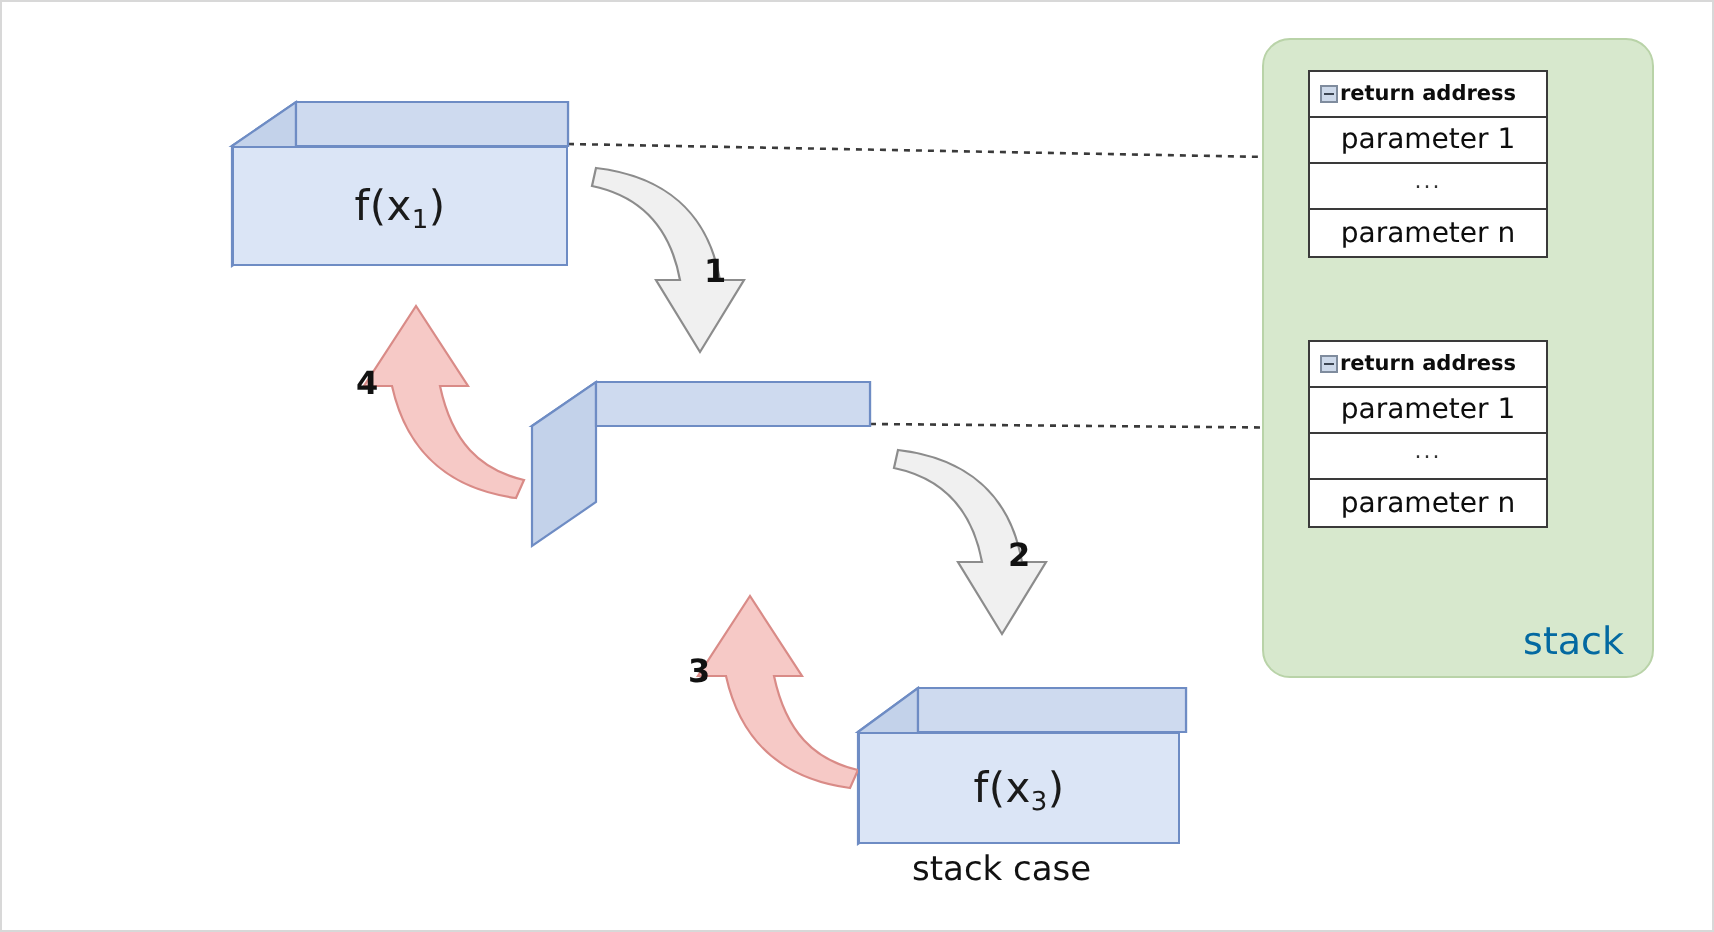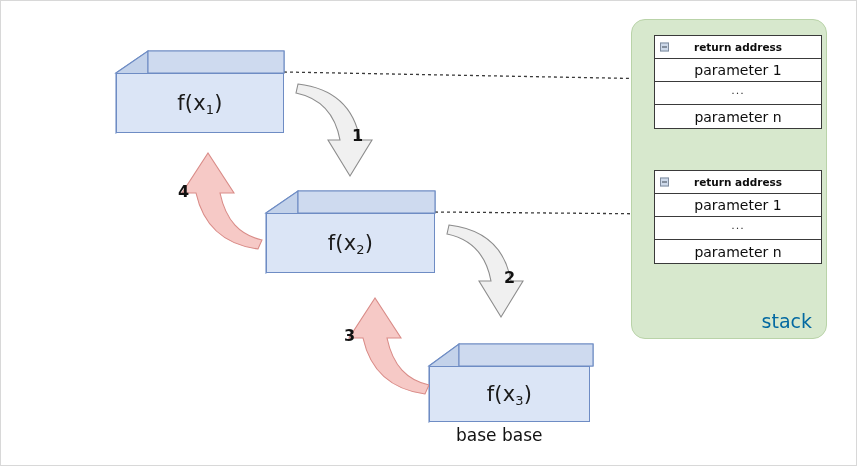--- a/index.html
+++ b/index.html
@@ -72,21 +72,21 @@
     right: 14px;
     bottom: 6px;
     font-family: "DejaVu Sans", sans-serif;
     font-size: 19px;
     color: #0369a1;
   }
 
   .stack-frame {
     position: absolute;
     left: 22px;
-    width: 168px;
+    width: 120px;
     border: 1.6px solid #3a3a3a;
     background: #ffffff;
     box-sizing: border-box;
   }
   .frame-row {
     position: relative;
     height: 23px;
     border-bottom: 1.4px solid #3a3a3a;
     box-sizing: border-box;
     display: flex;
@@ -223,42 +223,35 @@
   </svg>
 
   <div class="box3d" style="left:115px; top:72px; width:168px; height:60px;">
     <div class="face-front" style="left:0; top:0; width:168px; height:60px;">
       <span class="box-label">
         <span>f(x</span><sub>1</sub><span>)</span>
       </span>
     </div>
   </div>
 
-  <div class="box3d" style="left:265px; top:212px; width:169px; height:60px;">
-    <div class="face-front" style="left:0; top:0; width:169px; height:60px;">
-      <span class="box-label">
-        <span>f(x</span><sub>2</sub><span>)</span>
-      </span>
-    </div>
-  </div>
 
   <div class="box3d" style="left:428px; top:365px; width:164px; height:56px;">
     <div class="face-front" style="left:0; top:0; width:161px; height:56px;">
       <span class="box-label">
         <span>f(x</span><sub>3</sub><span>)</span>
       </span>
     </div>
   </div>
 
   <div class="arrow-num" style="left:351px; top:125px;">1</div>
   <div class="arrow-num" style="left:503px; top:267px;">2</div>
   <div class="arrow-num" style="left:343px; top:325px;">3</div>
   <div class="arrow-num" style="left:177px; top:181px;">4</div>
 
-  <div id="base-case-label">base base</div>
+  <div id="base-case-label">stack case</div>
 
   <div id="stack-container">
 
     <div class="stack-frame" style="top:15px;">
       <div class="frame-row row-head">
         <span class="collapse-icon">
             <i></i>
           </span>
         <span class="row-text">return address</span>
       </div>

